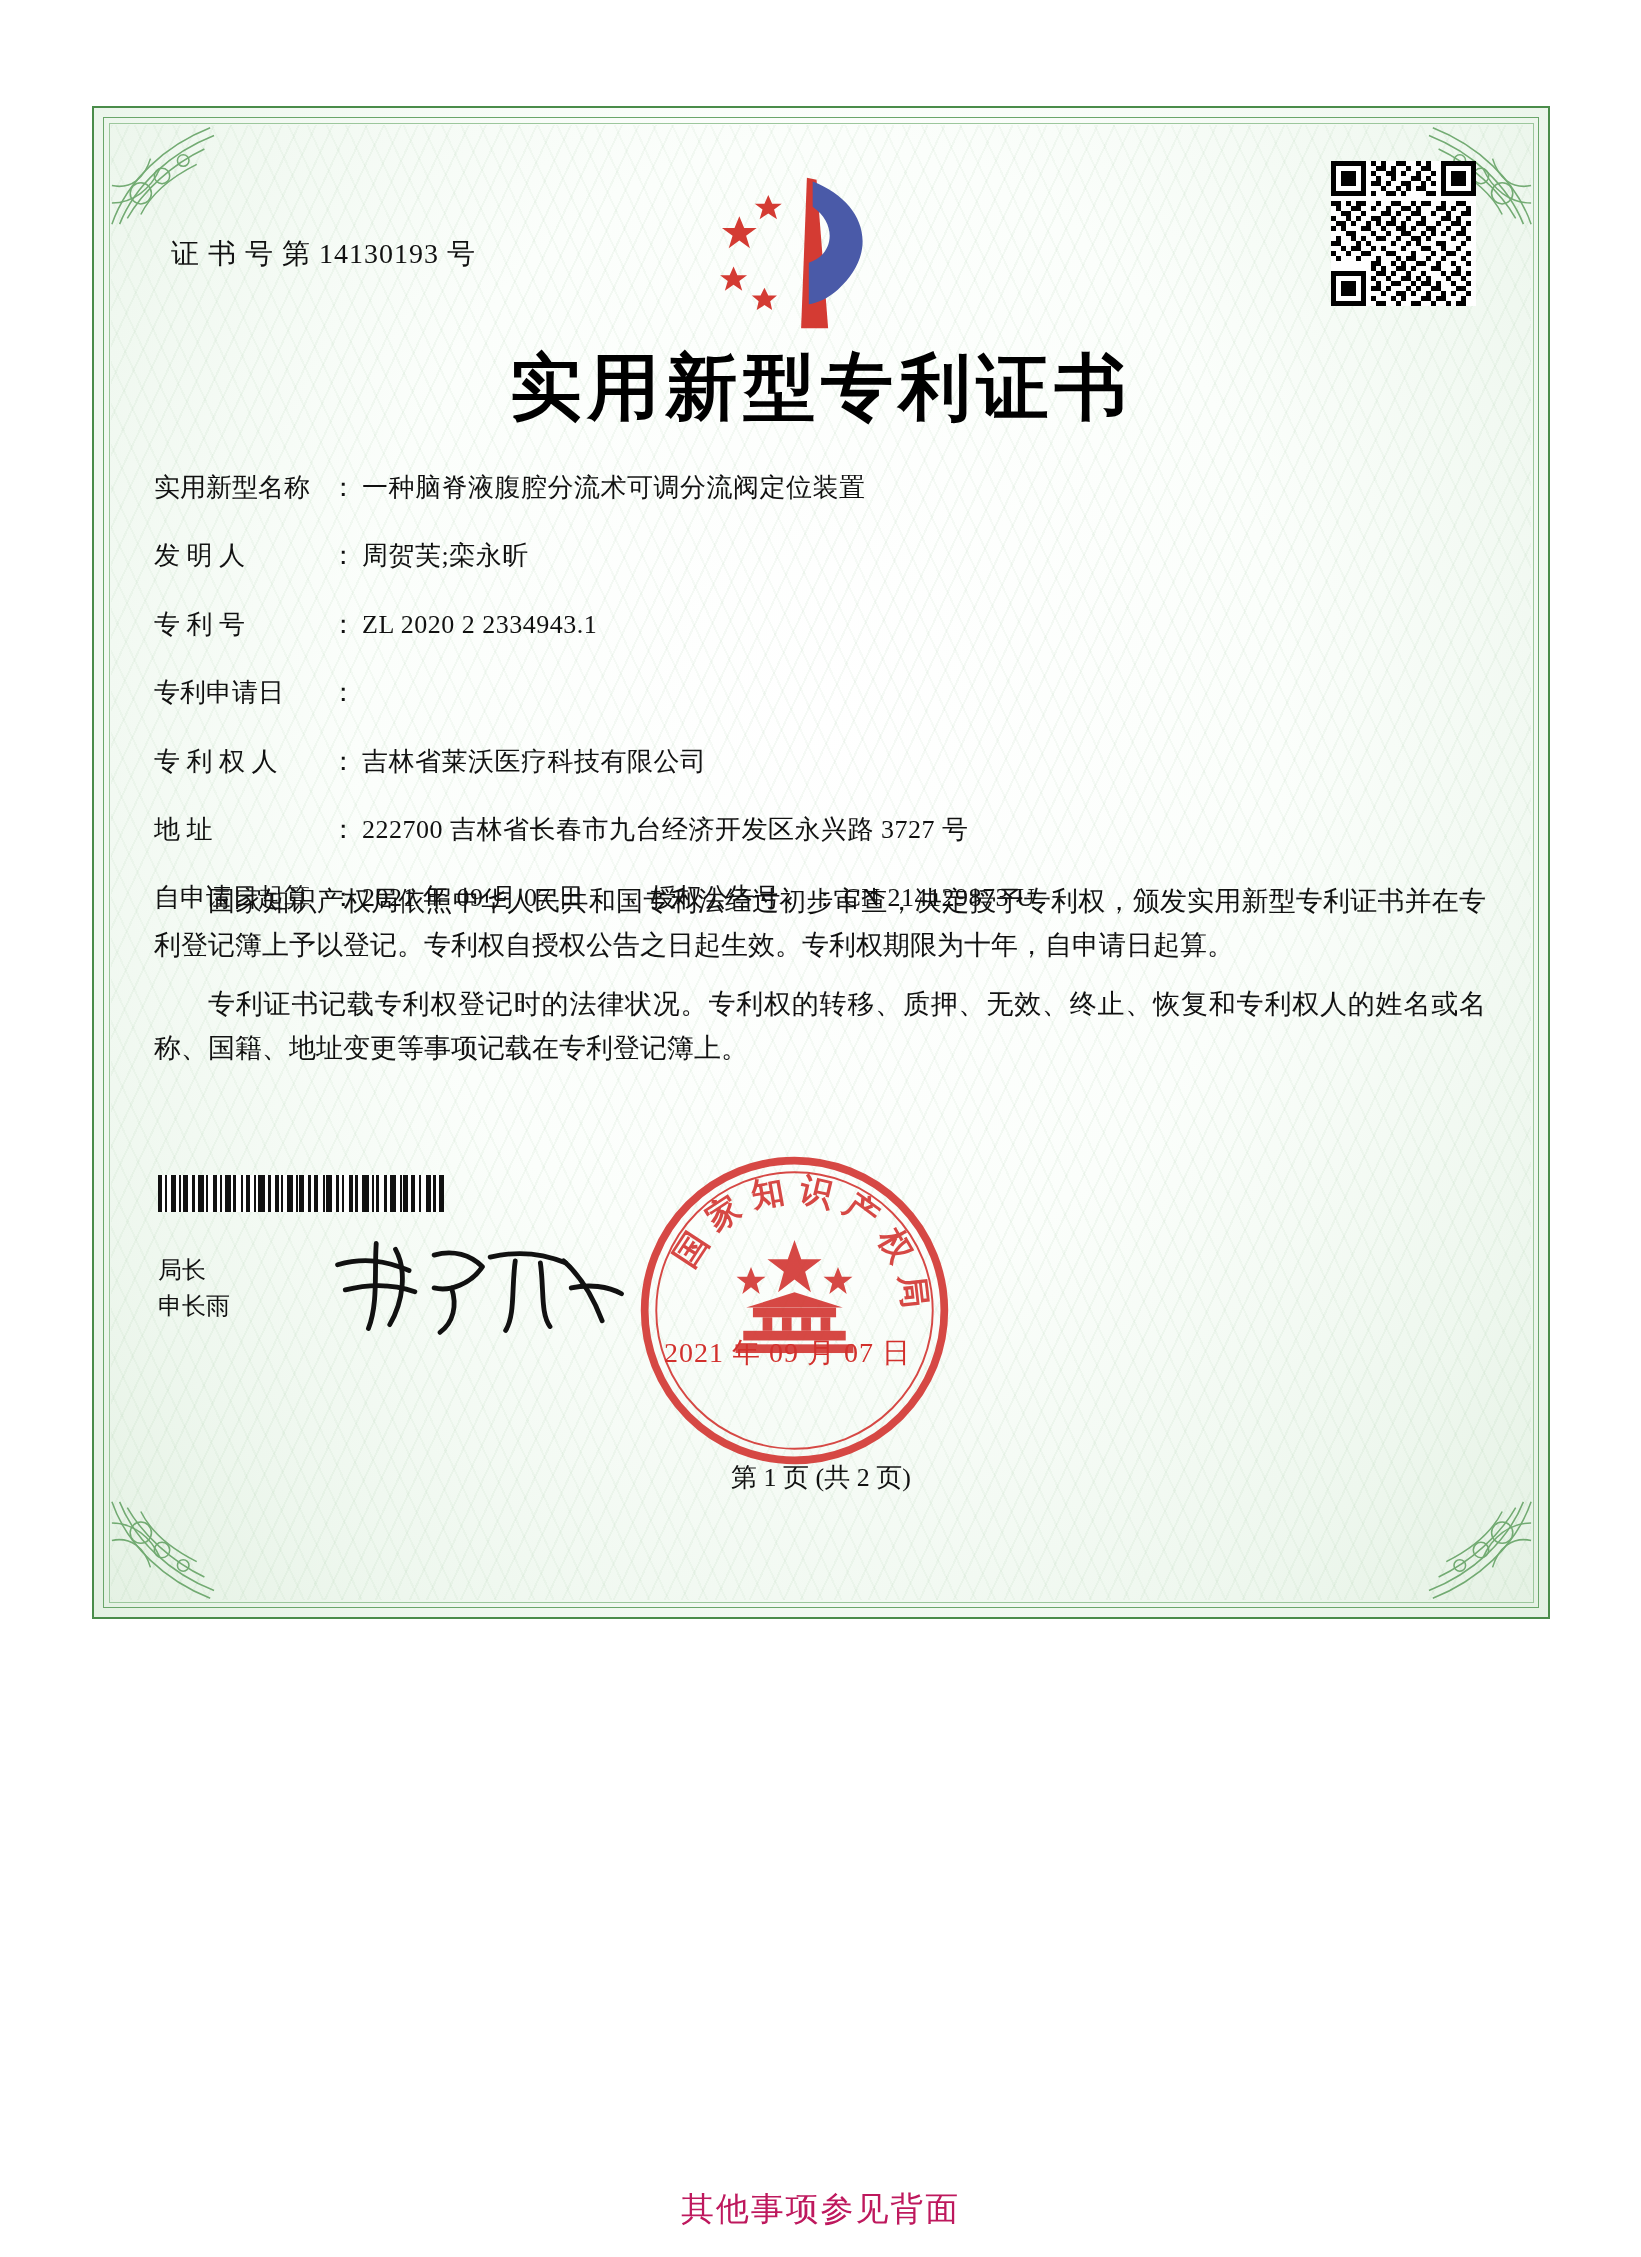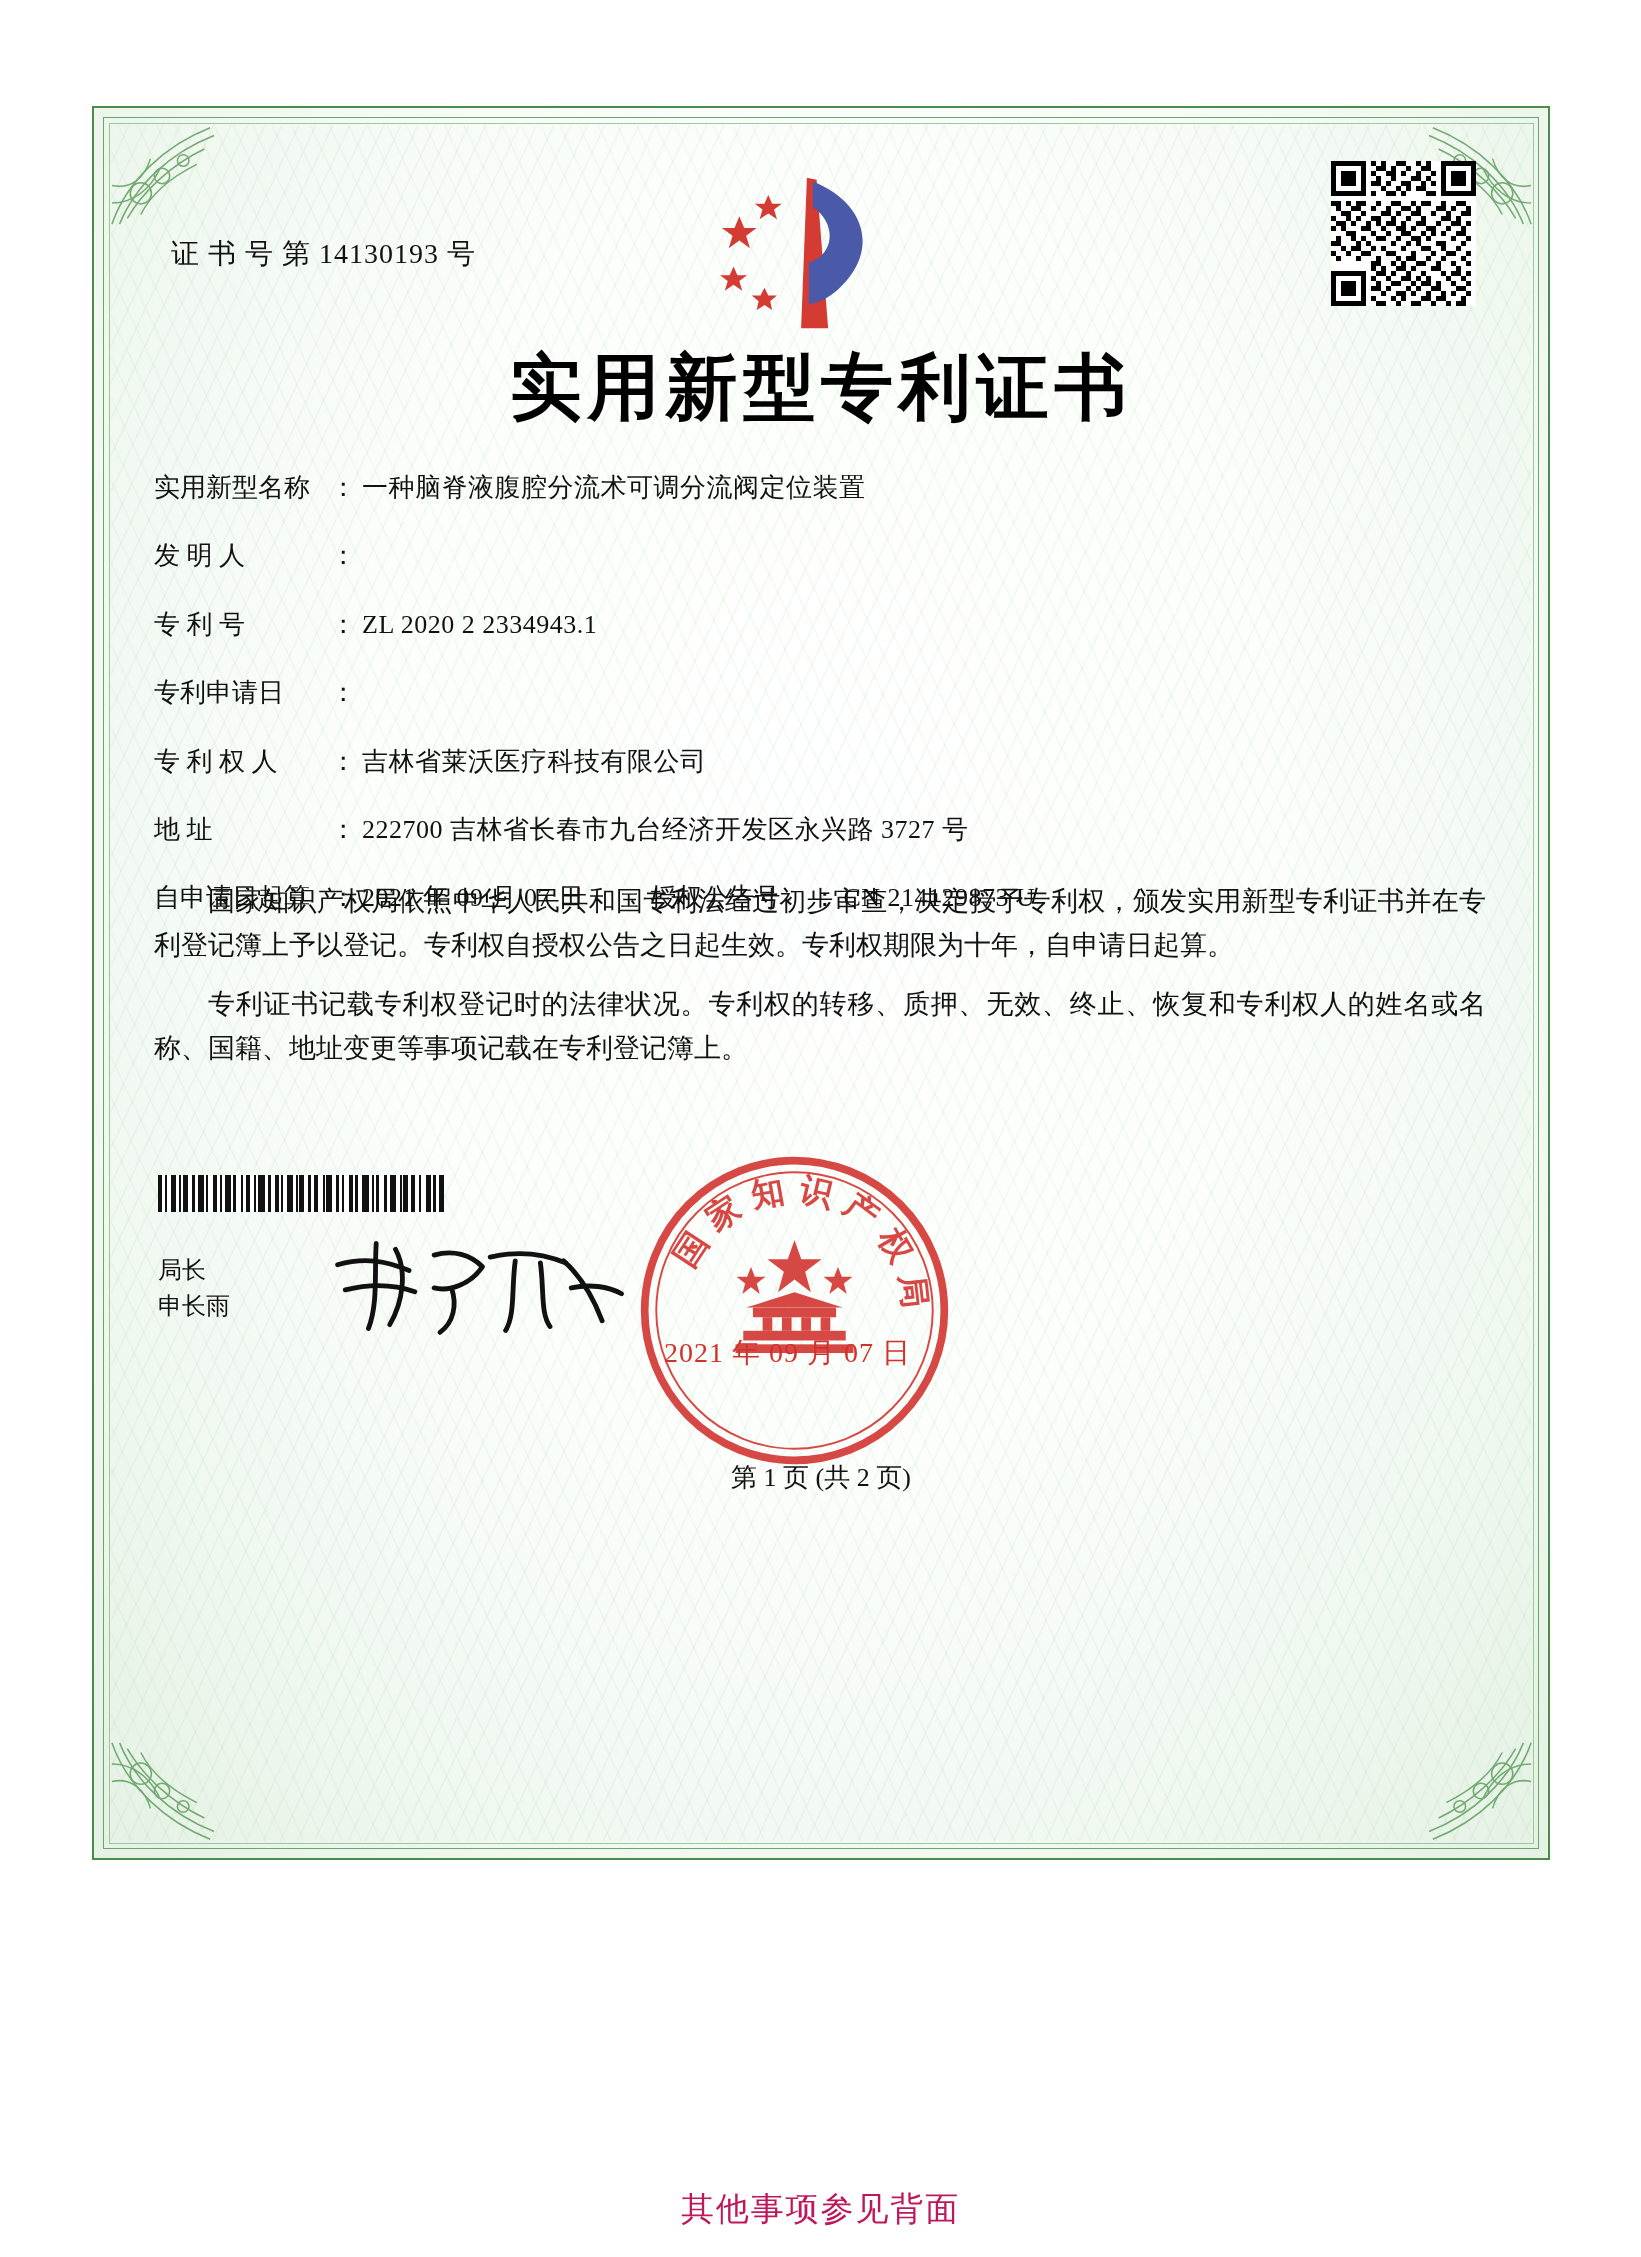--- a/index.html
+++ b/index.html
@@ -20,21 +20,21 @@
   .page {
     position: absolute;
     inset: 0;
     background: #ffffff;
   }
   .cert {
     position: absolute;
     left: 92px;
     top: 106px;
     width: 1458px;
-    height: 1754px;
+    height: 1513px;
     background:
       radial-gradient(ellipse at 50% 40%, #ffffff 0%, #fbfefb 45%, #eef7ee 80%, #e4f1e3 100%);
     border: 2.9px solid #4a8c4a;
     box-sizing: border-box;
   }
   .cert::before {
     content: "";
     position: absolute;
     inset: 8.7px;
     border: 1px solid #6aa66a;
@@ -527,20 +527,21 @@
             <span class="colon">：</span>
         </span>
         <span class="val">一种脑脊液腹腔分流术可调分流阀定位装置</span>
       </div>
 
       <div class="row">
         <span class="lbl">
           <span>发 明 人</span>
             <span class="colon">：</span>
         </span>
+        <span class="val">周贺芙;栾永昕</span>
       </div>
 
       <div class="row">
         <span class="lbl">
           <span>专 利 号</span>
             <span class="colon">：</span>
         </span>
         <span class="val">ZL 2020 2 2334943.1</span>
       </div>
 

